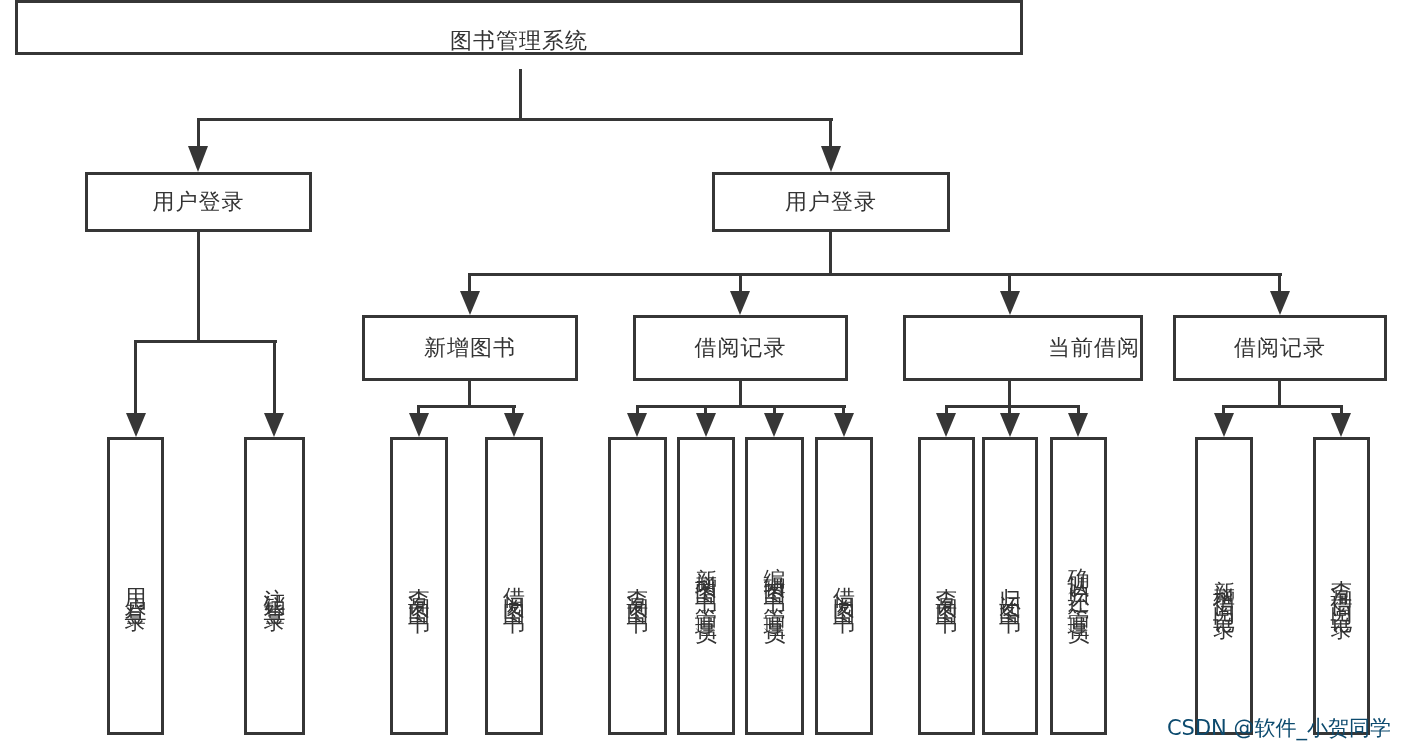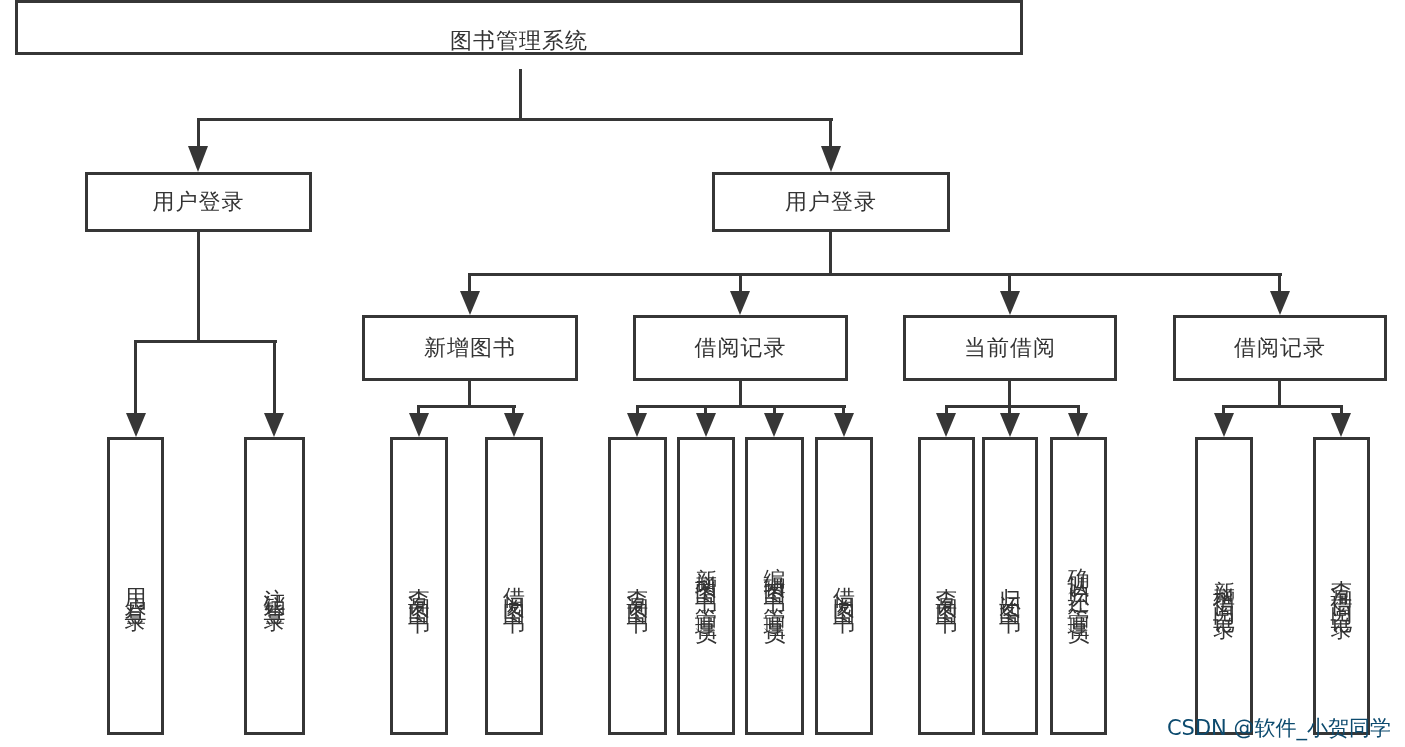--- a/index.html
+++ b/index.html
@@ -90,21 +90,21 @@
   <div class="arrow" style="left:1000px; top:291px;"></div>
   <div class="vline" style="left:1278px; top:273px; height:22px;"></div>
   <div class="arrow" style="left:1270px; top:291px;"></div>
 
   <div class="box" style="left:362px; top:315px; width:216px; height:66px;">
     <span>新增图书</span>
   </div>
   <div class="box" style="left:633px; top:315px; width:215px; height:66px;">
     <span>借阅记录</span>
   </div>
-  <div class="box" style="left:903px; top:315px; width:214px; height:66px;">
+  <div class="box" style="left:903px; top:315px; width:240px; height:66px;justify-content:flex-end;">
     <span>当前借阅</span>
   </div>
   <div class="box" style="left:1173px; top:315px; width:214px; height:66px;">
     <span>借阅记录</span>
   </div>
 
   <div class="vline" style="left:468px; top:381px; height:27px;"></div>
   <div class="hline" style="left:417px; top:405px; width:99px;"></div>
   <div class="vline" style="left:417px; top:405px; height:14px;"></div>
   <div class="arrow" style="left:409px; top:413px;"></div>

